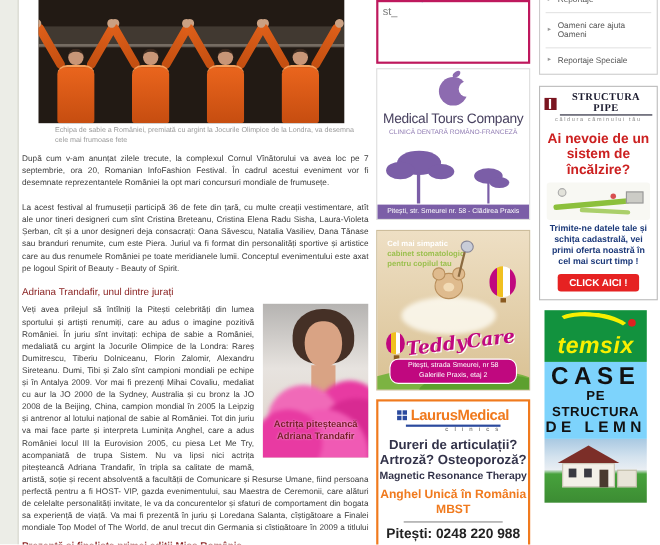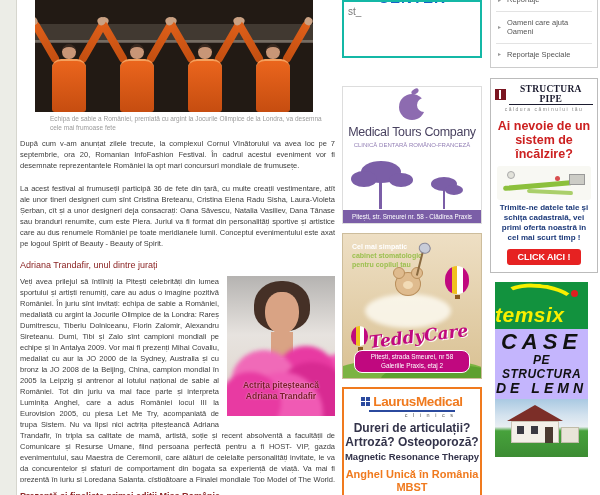--- a/index.html
+++ b/index.html
@@ -33,46 +33,46 @@
   .f1{left:14px} .f2{left:82px} .f3{left:150px} .f4{left:218px}
 
   .hero-caption { width:278px; margin:3px 0 0 15px; font-size:6.5px; line-height:8.5px; color:#9a9a9a; }
 
   .para { font-size:7.5px; line-height:11px; text-align:justify; color:#3d3d3d; }
   .p1 { margin-top:6px; }
   .p2 { margin-top:12px; }
   .red-heading { margin-top:11px; font-size:9px; font-weight:normal; color:#8b2424; }
   .p3wrap { margin-top:6px; height:206px; overflow:hidden; }
 
-  .adriana { float:right; width:108px; height:140px; margin:0 0 4px 8px; position:relative;
+  .adriana { float:right; width:96px; height:140px; margin:0 0 4px 8px; position:relative;
     overflow:hidden; background:linear-gradient(180deg,#b5b3b1,#e7e3df 42%,#ded2c8); }
   .a-hair { position:absolute; top:5px; left:27px; width:56px; height:50px;
     background:#453026; border-radius:48% 48% 42% 42%; }
   .a-face { position:absolute; top:16px; left:38px; width:34px; height:42px;
     background:#d9a384; border-radius:50% 50% 55% 55%; }
   .a-neck { position:absolute; top:56px; left:44px; width:22px; height:26px; background:#d9a384; }
   .boa { position:absolute; bottom:-18px; left:-8px; width:62px; height:62px; border-radius:50%;
     background:#e83aa2; filter:blur(2px);
     box-shadow:32px 10px 0 10px #f05ab4, 62px -4px 0 6px #d82a92, 88px 14px 0 12px #e84aa8,
                14px -20px 0 2px #f06ab8, 56px -26px 0 0 #e83aa2, 90px -18px 0 0 #f05ab4; }
   .a-cap { position:absolute; bottom:14px; left:0; right:0; text-align:center; z-index:2;
     font-size:8.5px; line-height:11px; font-weight:bold; color:#7a1a2a;
     text-shadow:0 0 2px rgba(255,255,255,.65); }
 
   .bottom-heading { margin-top:9px; font-size:9px; font-weight:bold; color:#8b2424; }
 
   
   .mid-col { position:absolute; left:342px; top:0; width:140px; }
 
-  .topad { position:relative; height:58px; background:#fff; border:2px solid #14b8a6; overflow:hidden; }
+  .topad { position:relative; height:58px; background:#fff; border:2px solid #be185d; overflow:hidden; }
   .topad-title { position:absolute; top:-13px; left:0; right:0; text-align:center;
     color:#1762c8; font-weight:bold; font-size:15px; letter-spacing:1px; }
   .topad-sub { position:absolute; top:4px; left:4px; color:#777; font-size:10px; }
 
-  .medical { position:relative; margin-top:28px; height:138px; background:#fff;
+  .medical { position:relative; margin-top:4px; height:138px; background:#fff;
     border:1px solid #ddd; text-align:center; overflow:hidden; }
   .apple { position:absolute; top:7px; left:56px; width:26px; height:26px; border-radius:50%;
     background:#8d6bb0; }
   .apple::before { content:""; position:absolute; top:4px; right:-6px; width:14px; height:14px;
     border-radius:50%; background:#fff; }
   .apple::after { content:""; position:absolute; top:-5px; left:12px; width:8px; height:5px;
     background:#8d6bb0; border-radius:60% 40% 60% 40%; transform:rotate(-28deg); }
   .medical-brand { position:absolute; top:38px; left:0; right:0;
     font-size:12.5px; color:#494260; letter-spacing:-0.3px; }
   .medical-sub { position:absolute; top:55px; left:0; right:0; font-size:6px; color:#937fb5; }
@@ -161,23 +161,23 @@
   .valve { position:absolute; left:58px; top:10px; width:5px; height:5px; border-radius:50%; background:#d85050; }
   .pi-body { color:#1d3a7a; font-weight:bold; font-size:8px; line-height:10px; padding:0 2px; }
   .pi-cta { display:inline-block; margin:6px 0 3px; background:#e62222; color:#fff; font-weight:bold;
     font-size:9px; padding:3px 10px; border-radius:3px; }
 
   .temsix { margin-top:9px; margin-left:5px; width:93px; }
   .temsix-green { position:relative; height:47px; background:#12923e; overflow:hidden; }
   .swoosh { position:absolute; top:2px; left:8px; width:72px; height:30px; border:4px solid transparent;
     border-top:4px solid #f8ef00; border-radius:50%; transform:rotate(6deg); }
   .swoosh-dot { position:absolute; top:8px; right:10px; width:7px; height:7px; border-radius:50%; background:#e02020; }
-  .temsix-brand { position:absolute; bottom:2px; left:0; right:0; 
+  .temsix-brand { position:absolute; bottom:2px; left:0; right:0; text-align:center;
     font-style:italic; font-weight:bold; font-size:21px; color:#f8ef00; letter-spacing:0.5px; }
-  .temsix-white { background:#c4b5fd; text-align:center; color:#111; font-weight:bold; padding:2px 0 3px;font-style:italic; }
+  .temsix-white { background:#7dd3fc; text-align:center; color:#111; font-weight:bold; padding:2px 0 3px; }
   .tx1 { font-size:22px; line-height:22px; letter-spacing:5px; }
   .tx2 { font-size:12px; line-height:14px; letter-spacing:0.5px; }
   .tx3 { font-size:14px; line-height:15px; letter-spacing:4px; }
   .house-photo { position:relative; height:58px; overflow:hidden;
     background:linear-gradient(#a9c9e2 0%,#d3e2ee 28%,#e9eef3 48%,#47a23c 55%,#3c8c33 100%); }
   .roof { position:absolute; top:6px; left:12px; width:0; height:0;
     border-left:28px solid transparent; border-right:28px solid transparent;
     border-bottom:16px solid #7c2e28; }
   .walls { position:absolute; top:22px; left:16px; width:48px; height:22px; background:#f3f0e8;
     border:1px solid #c9c4b4; }

